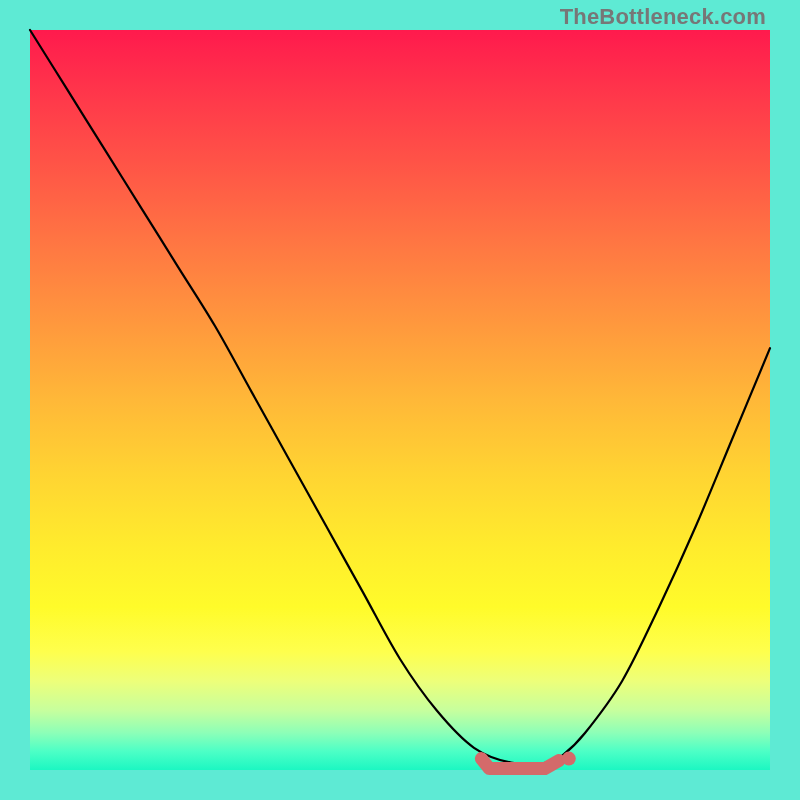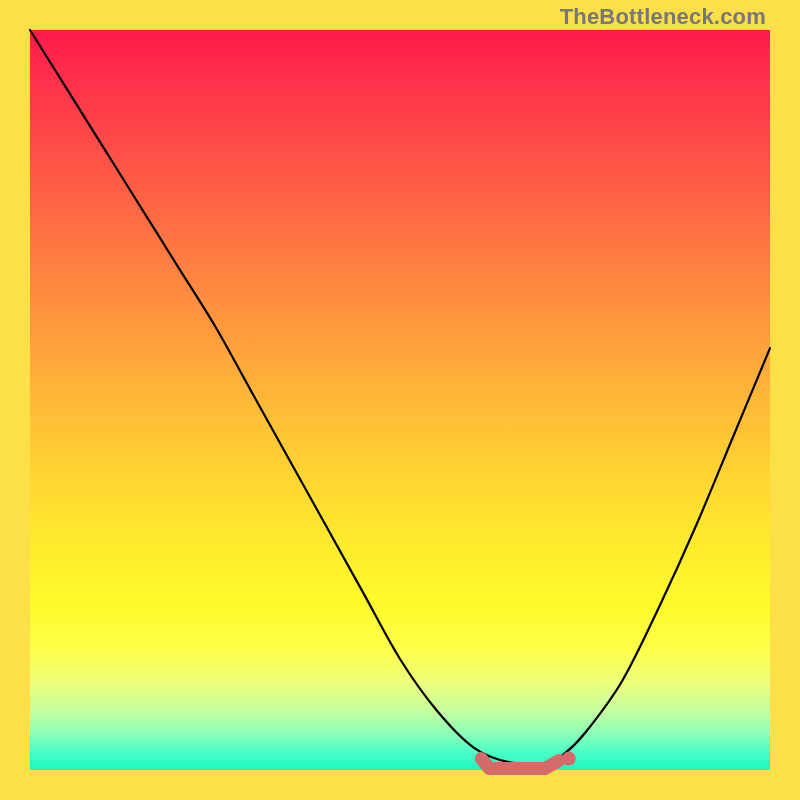--- a/index.html
+++ b/index.html
@@ -10,21 +10,21 @@
     background: #000;
     overflow: hidden;
     font-family: Arial, Helvetica, sans-serif;
   }
   .frame {
     position: absolute;
     top: 0;
     left: 0;
     width: 800px;
     height: 800px;
-    background: #fde047;
+    background: #5eead4;
   }
   .plot-area {
     position: absolute;
     top: 30px;
     left: 30px;
     width: 740px;
     height: 740px;
     background: linear-gradient(to bottom,
       #ff1a4d 0%,
       #ff3b4a 10%,

